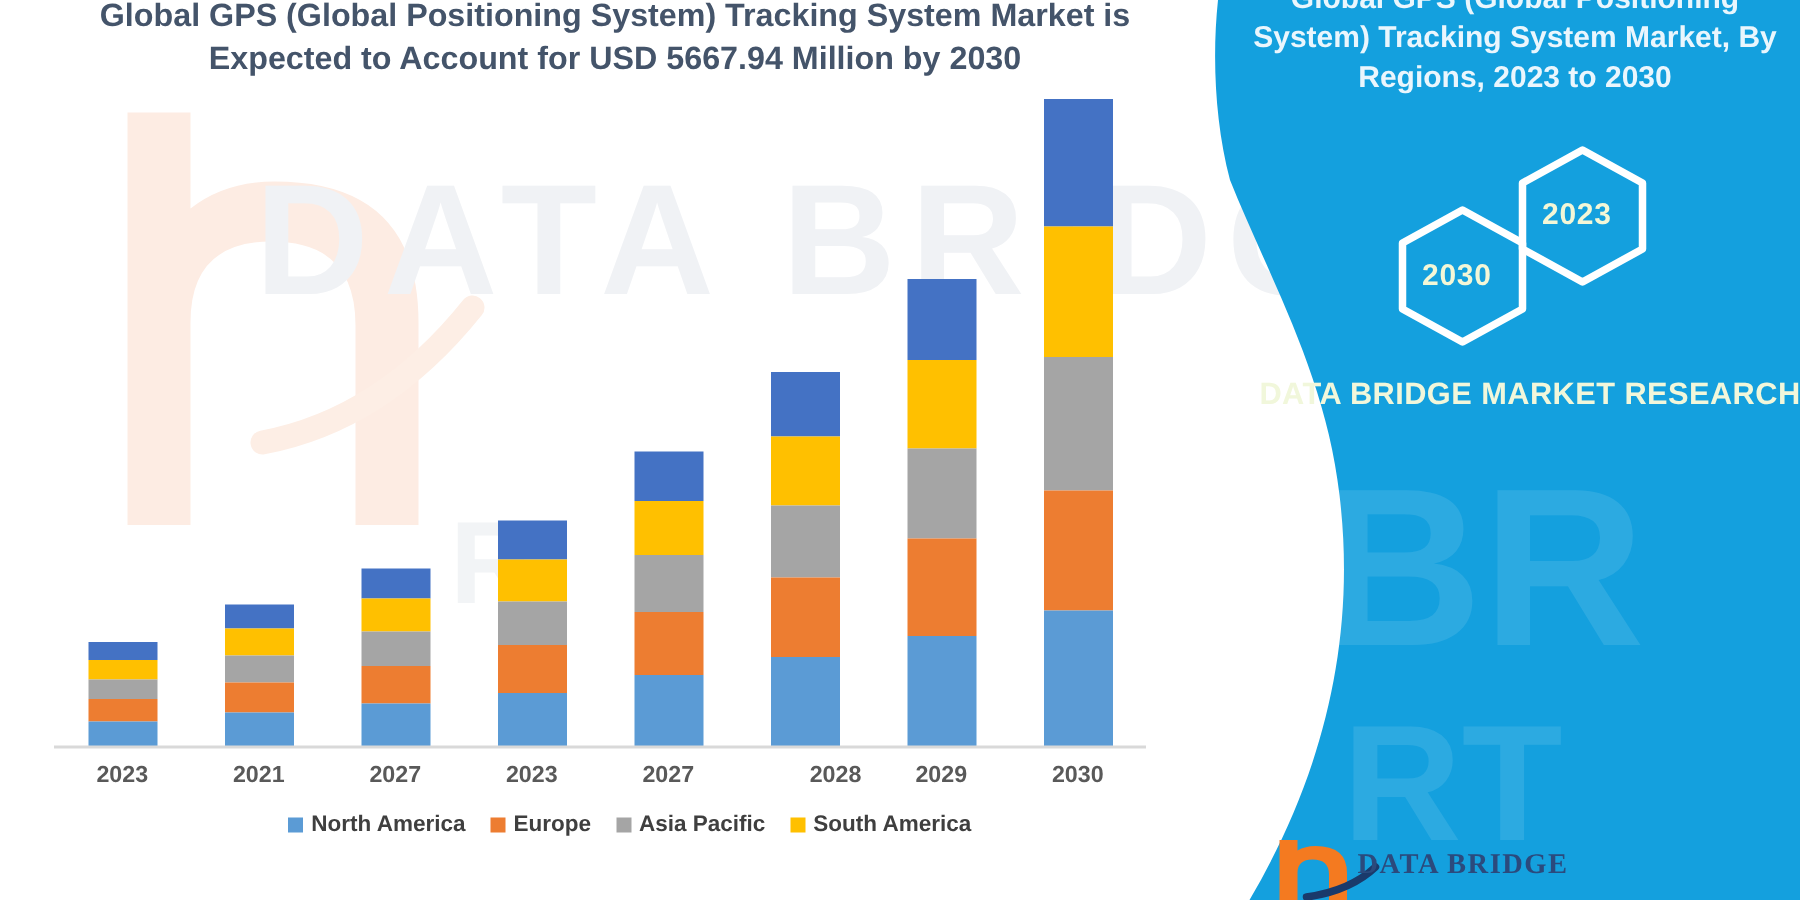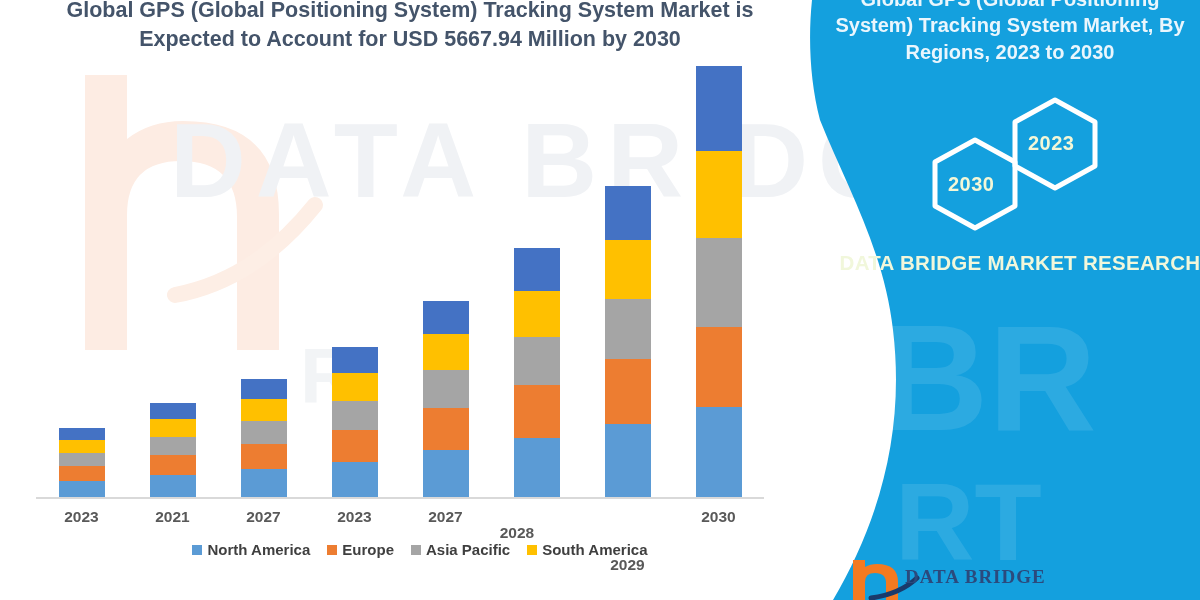--- a/index.html
+++ b/index.html
@@ -185,22 +185,22 @@
         <div class="seg" style="height: 91px; background: rgb(91, 155, 213);"></div>
       </div>
     </div>
   <div id="axis-line"></div>
   <div id="xlabels">
       <div class="xlab" style="left: 5.5px;">2023</div>
       <div class="xlab" style="left: 96.5px;">2021</div>
       <div class="xlab" style="left: 187.5px;">2027</div>
       <div class="xlab" style="left: 278.5px;">2023</div>
       <div class="xlab" style="left: 369.5px;">2027</div>
-      <div class="xlab" style="left: 441px; margin-top: 16px;">2028</div>
-      <div class="xlab" style="left: 551.5px; margin-top: 48px;">2029</div>
+      <div class="xlab" style="left: 481px;">2028</div>
+      <div class="xlab" style="left: 551.5px;">2029</div>
       <div class="xlab" style="left: 642.5px;">2030</div>
     </div>
 
   <div id="legend">
       <div class="leg-item">
         <span class="leg-sw" style="background: rgb(91, 155, 213);"></span>
         <span class="leg-tx">North America</span>
       </div>
       <div class="leg-item">
         <span class="leg-sw" style="background: rgb(237, 125, 49);"></span>

